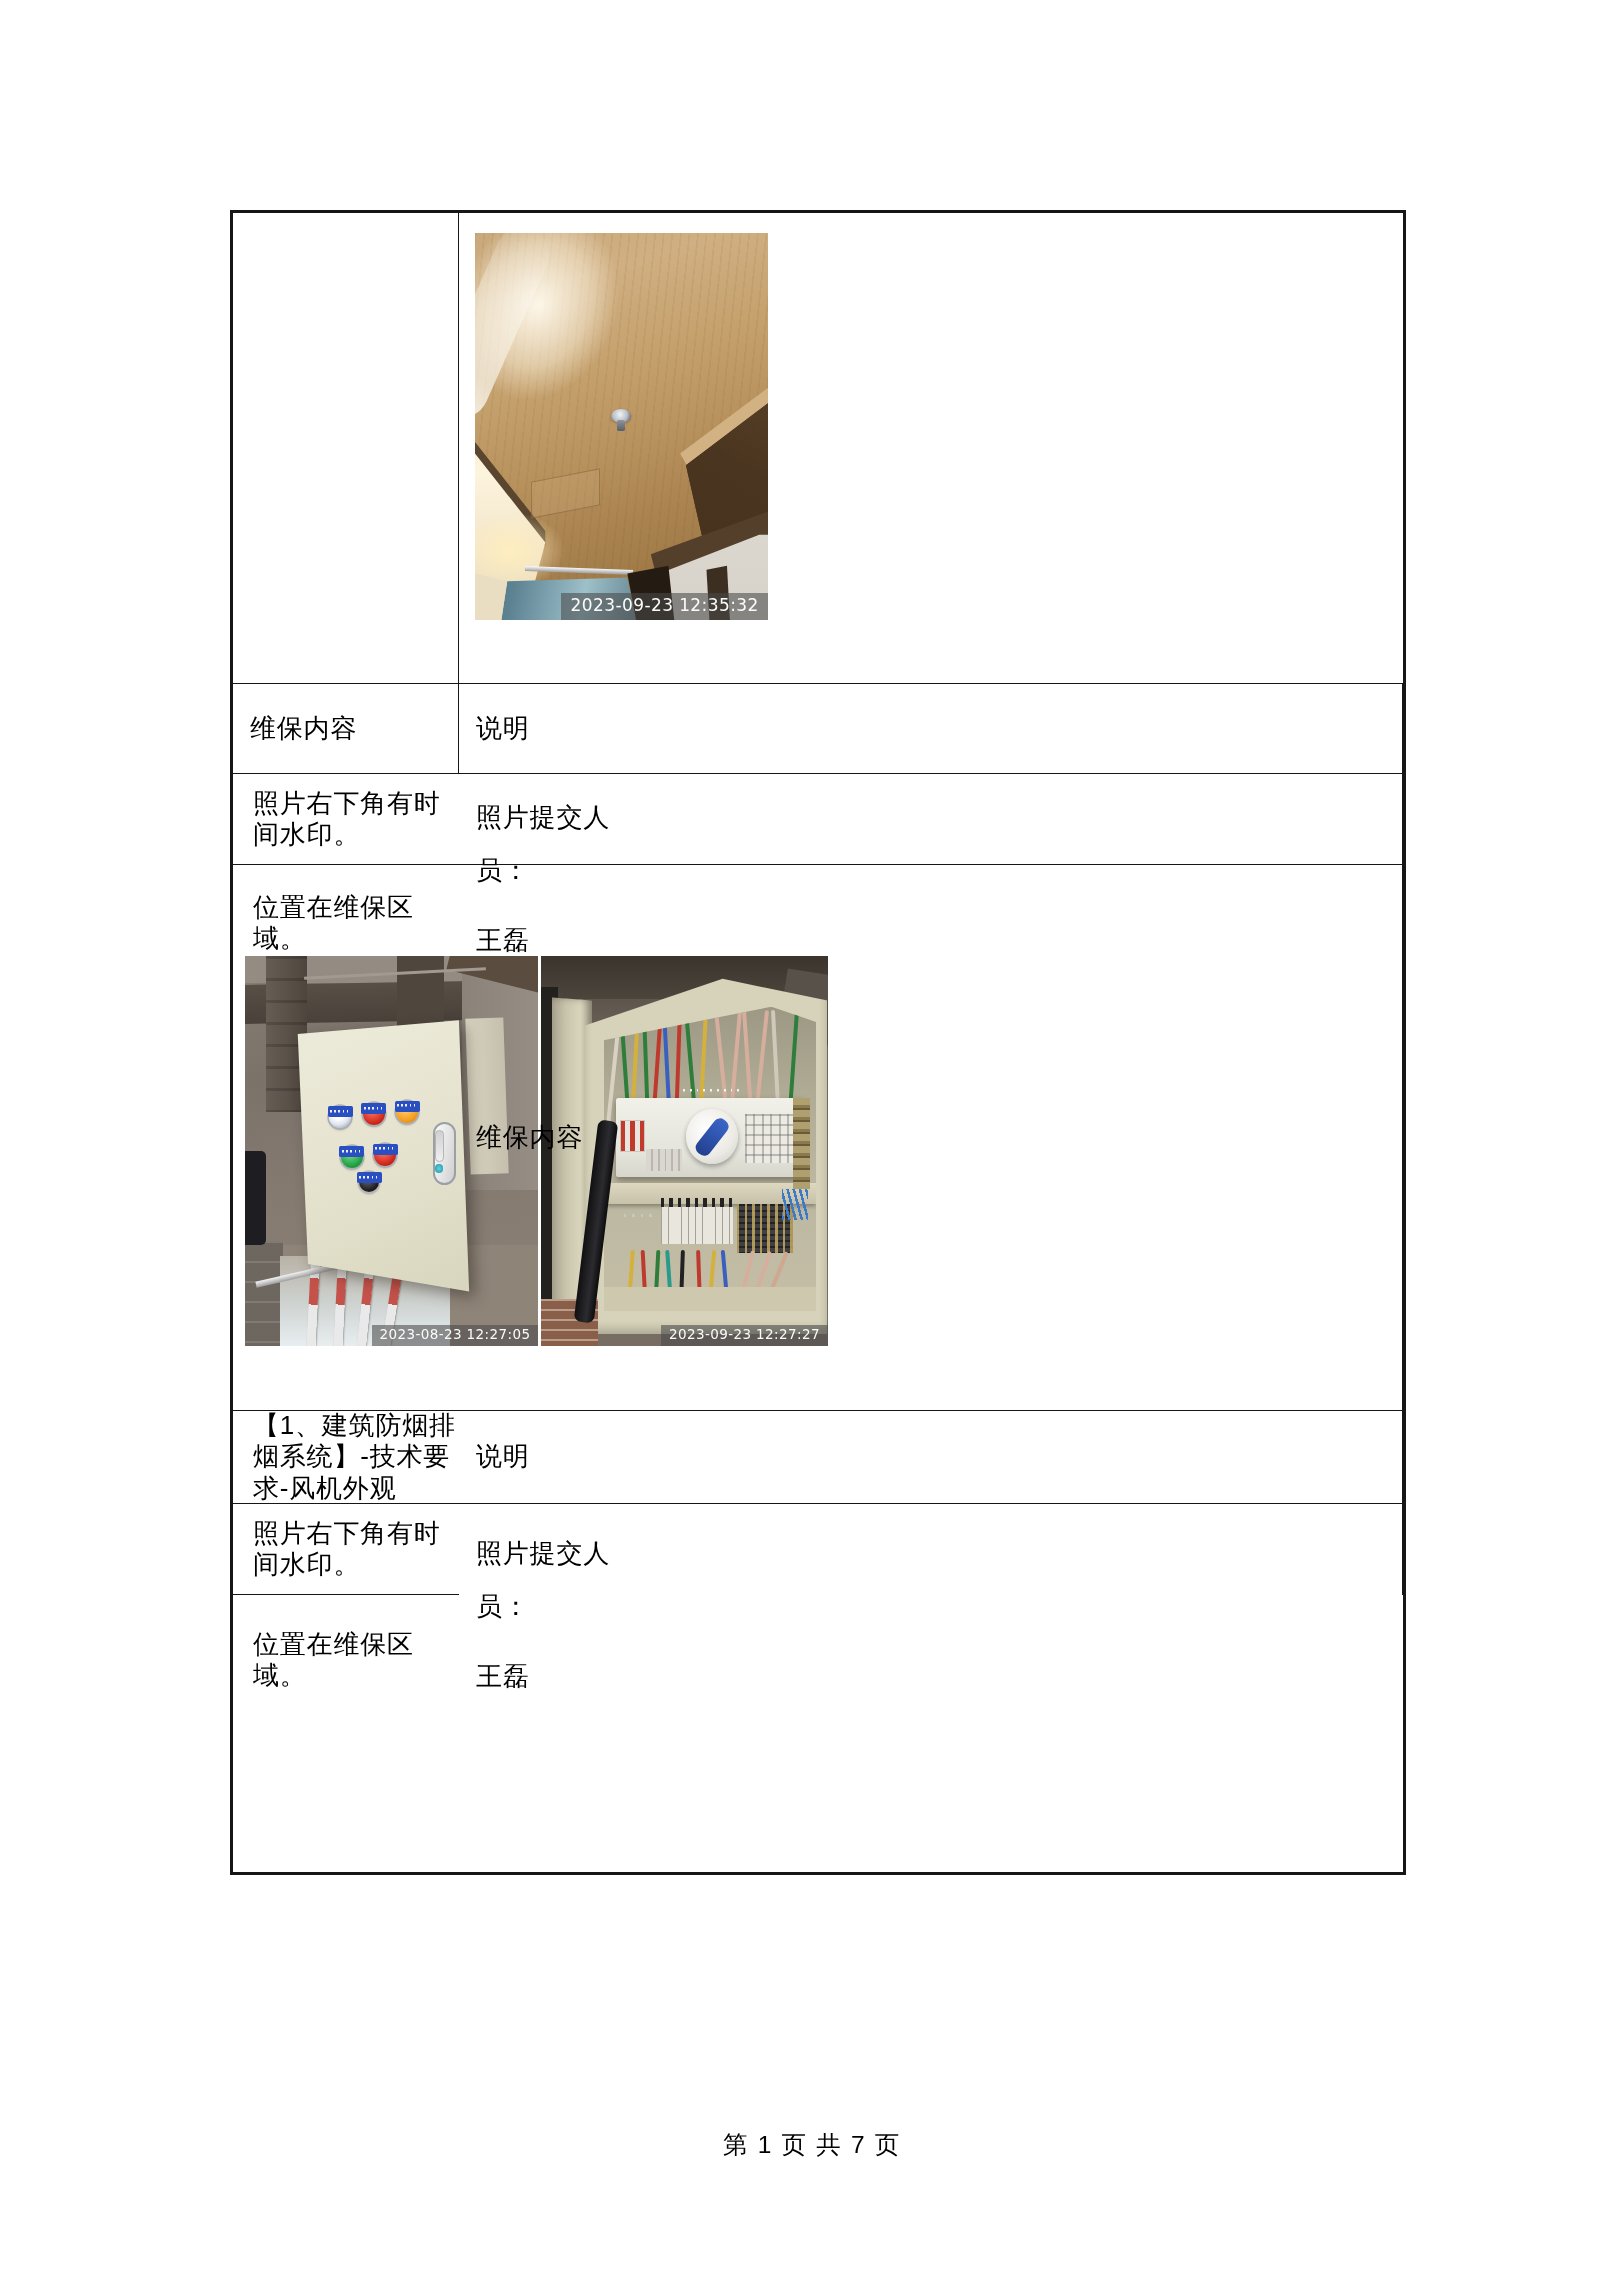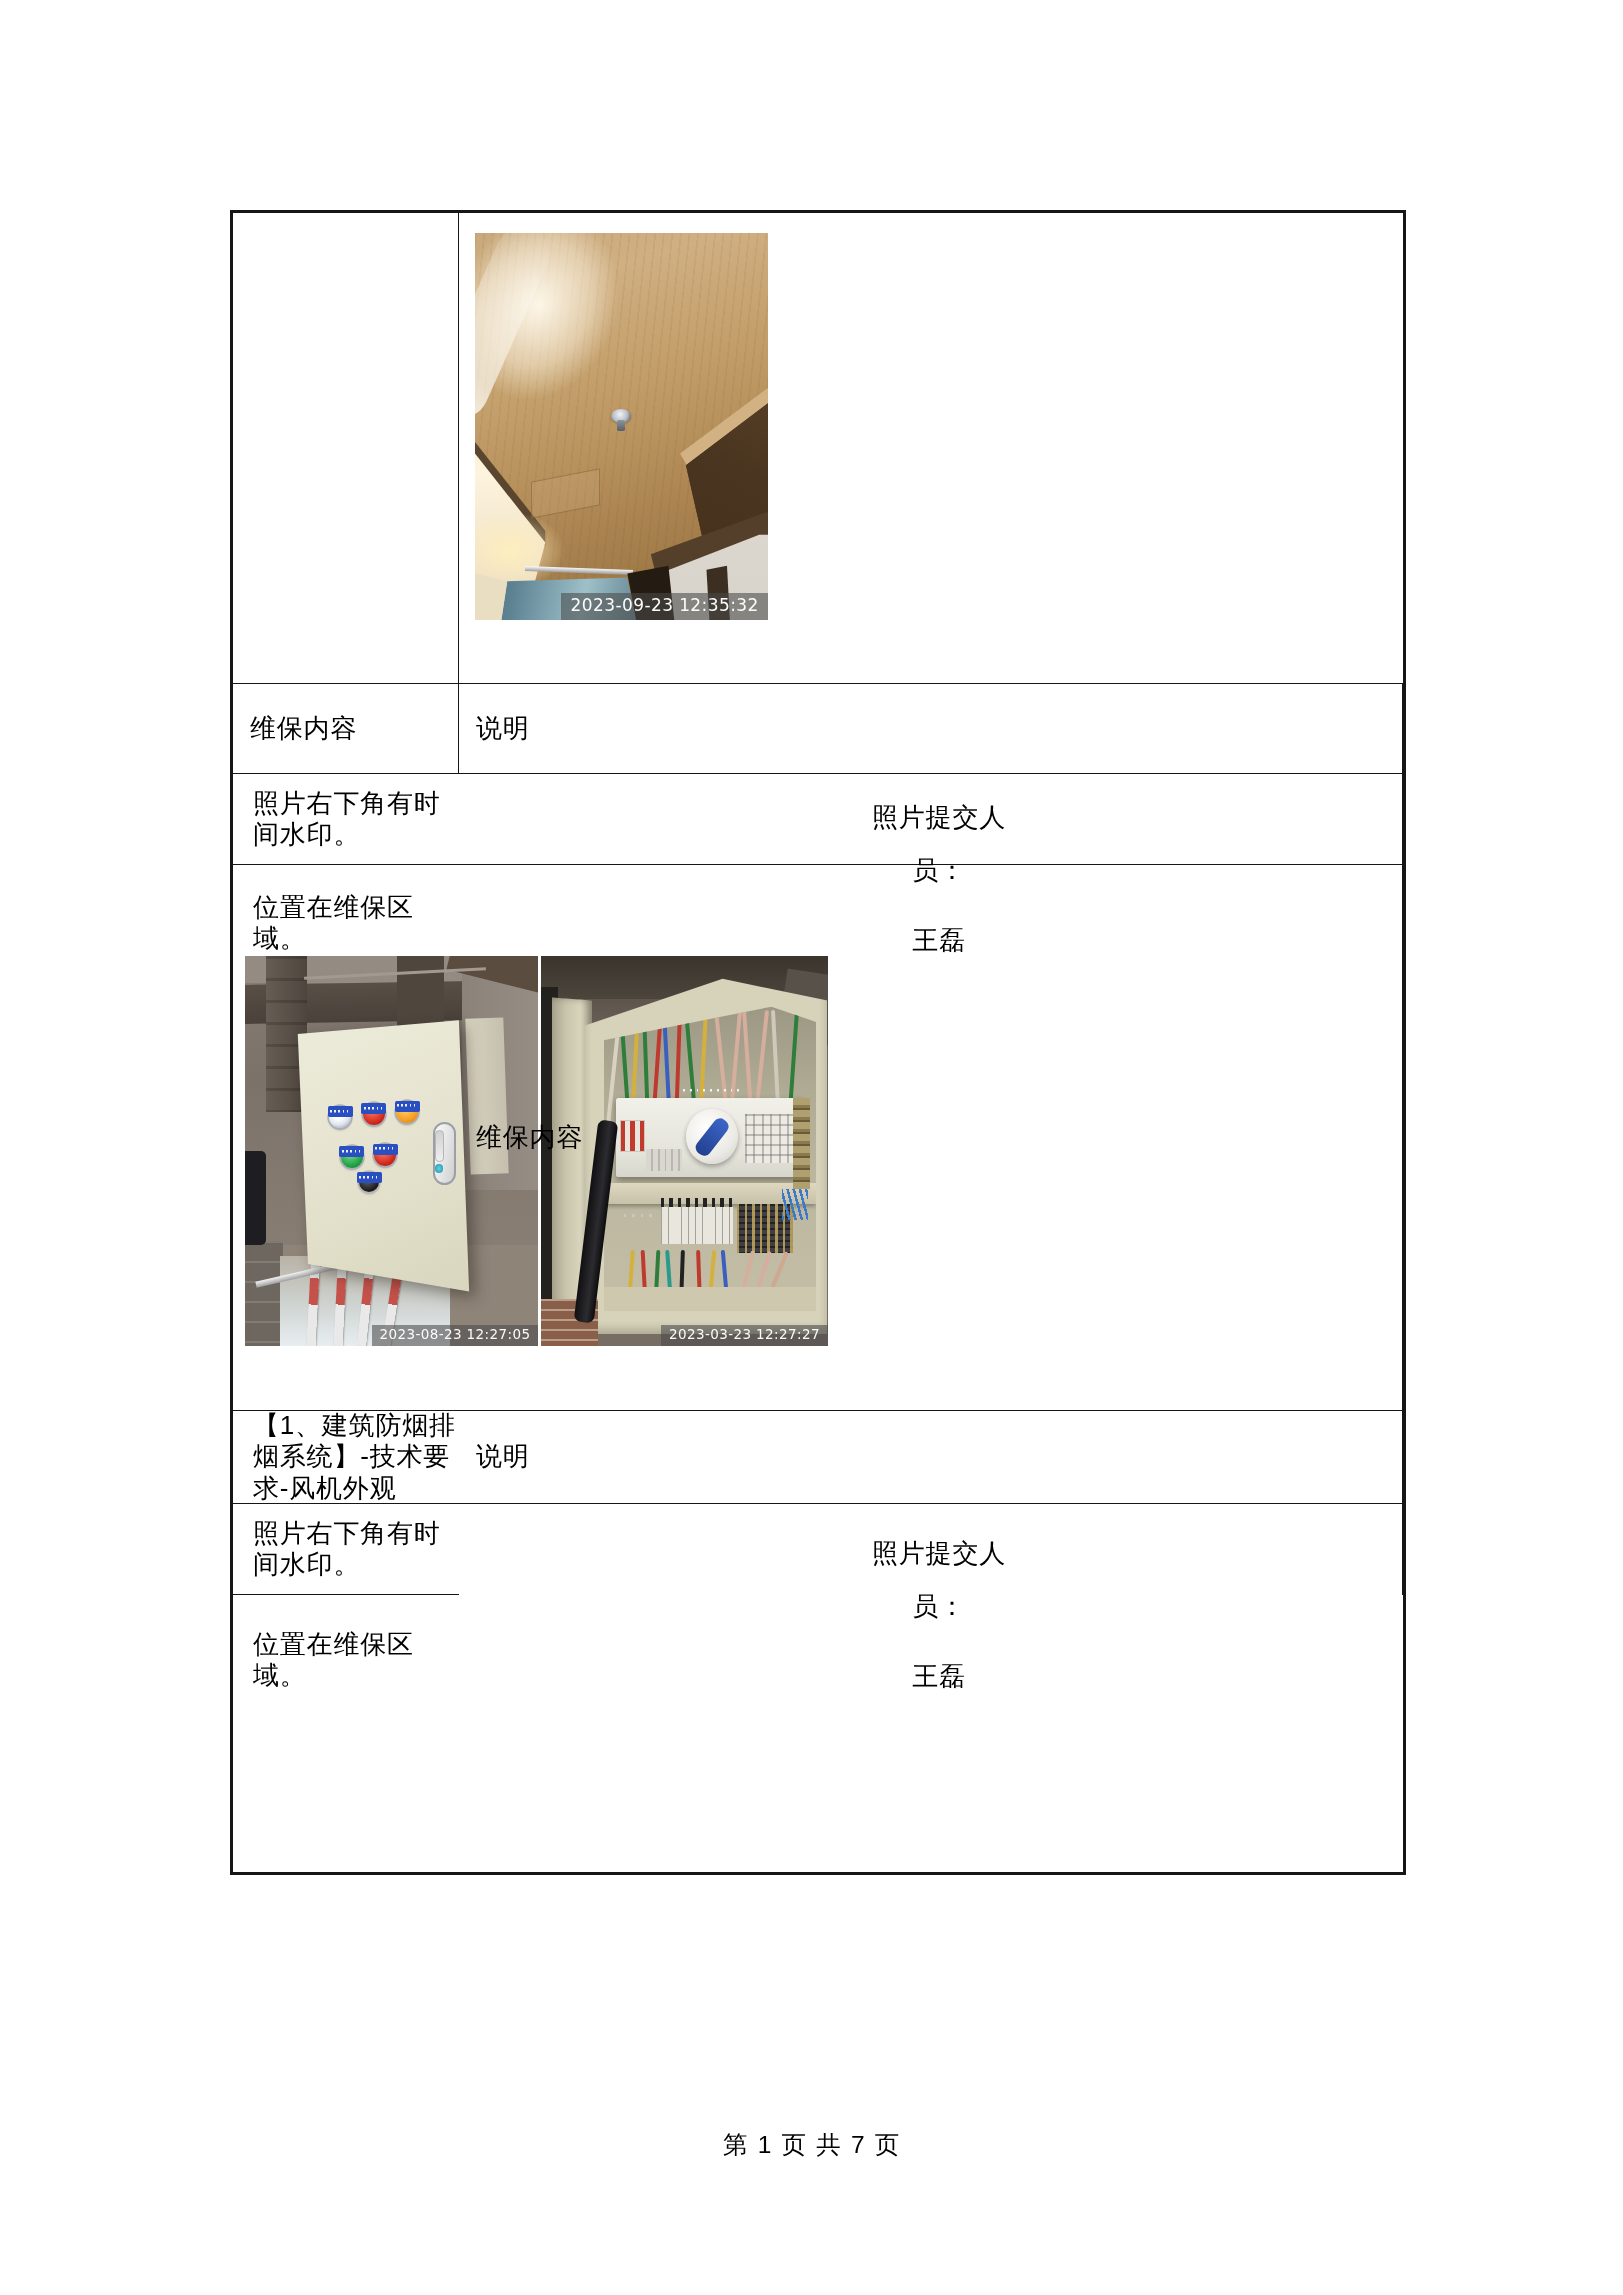--- a/index.html
+++ b/index.html
@@ -11,21 +11,21 @@
     box-sizing:border-box;border:3.4px solid #161616;background:#fff;
     display:grid;grid-template-columns:226px 1fr;
     grid-template-rows:471px 90px 91px 546px 93px 91px auto;}
   .cell{box-sizing:border-box;position:relative;border-bottom:1.7px solid #161616;
         font-size:26px;letter-spacing:0.8px;line-height:1.2;}
   .cell.cl{border-right:1.7px solid #161616;}
   .cell.nb{border-bottom:none;}
   .lblcell{display:flex;align-items:center;padding-left:17px;}
   .valcell{display:flex;align-items:center;padding-left:20px;}
   .linescell{padding-left:17px;}
-  .linescell .ln{height:26px;line-height:26px;text-align:center;}
+  .linescell .ln{height:26px;line-height:26px;}
   .lines-a .ln1{margin-top:30px;} .lines-b .ln1{margin-top:36px;}
   .linescell .ln2{margin-top:27px;}
   .linescell .ln3{margin-top:44px;}
   .photo-val .loc-text{margin:27px 0 0 20px;}
   .photo-val-b .loc-text{margin:34px 0 0 20px;}
   .photos-row{position:absolute;left:12px;top:91px;display:flex;gap:2.5px;}
 
   
   .photo{position:relative;overflow:hidden;background:#8a8178;flex:none;}
   .photo i,.photo b,.photo s,.photo u{position:absolute;display:block;text-decoration:none;}
@@ -349,21 +349,21 @@
             <i class="wb wb7"></i>
             <i class="wb wb8"></i>
           <i class="wb wbp1"></i>
             <i class="wb wbp2"></i>
             <i class="wb wbp3"></i>
           <i class="p3-brass"></i>
           <i class="p3-bluew"></i>
           <i class="p3-floor"></i>
         </b>
         <i class="p3-cable"></i>
-        <span class="ts">2023-03-23 12:27:27</span>
+        <span class="ts">2023-09-23 12:27:27</span>
       </div>
 
     </div>
   </div>
 
   <div class="cell cl lblcell">
     <span>维保内容</span>
   </div>
   <div class="cell valcell">
     <span>【1、建筑防烟排烟系统】-技术要求-风机外观</span>

